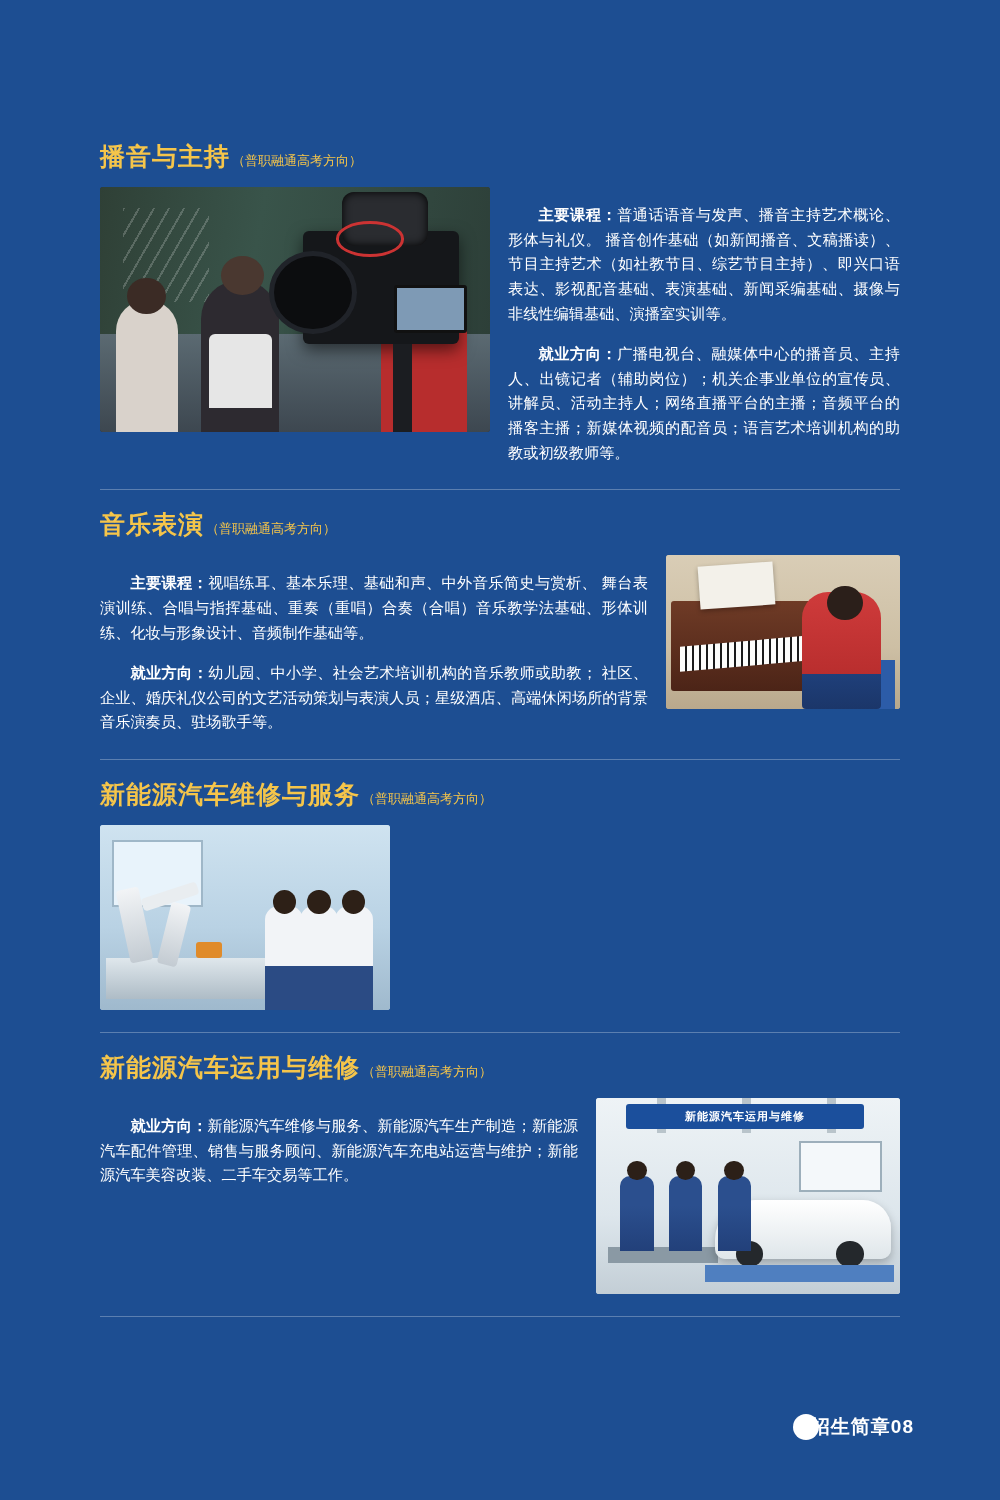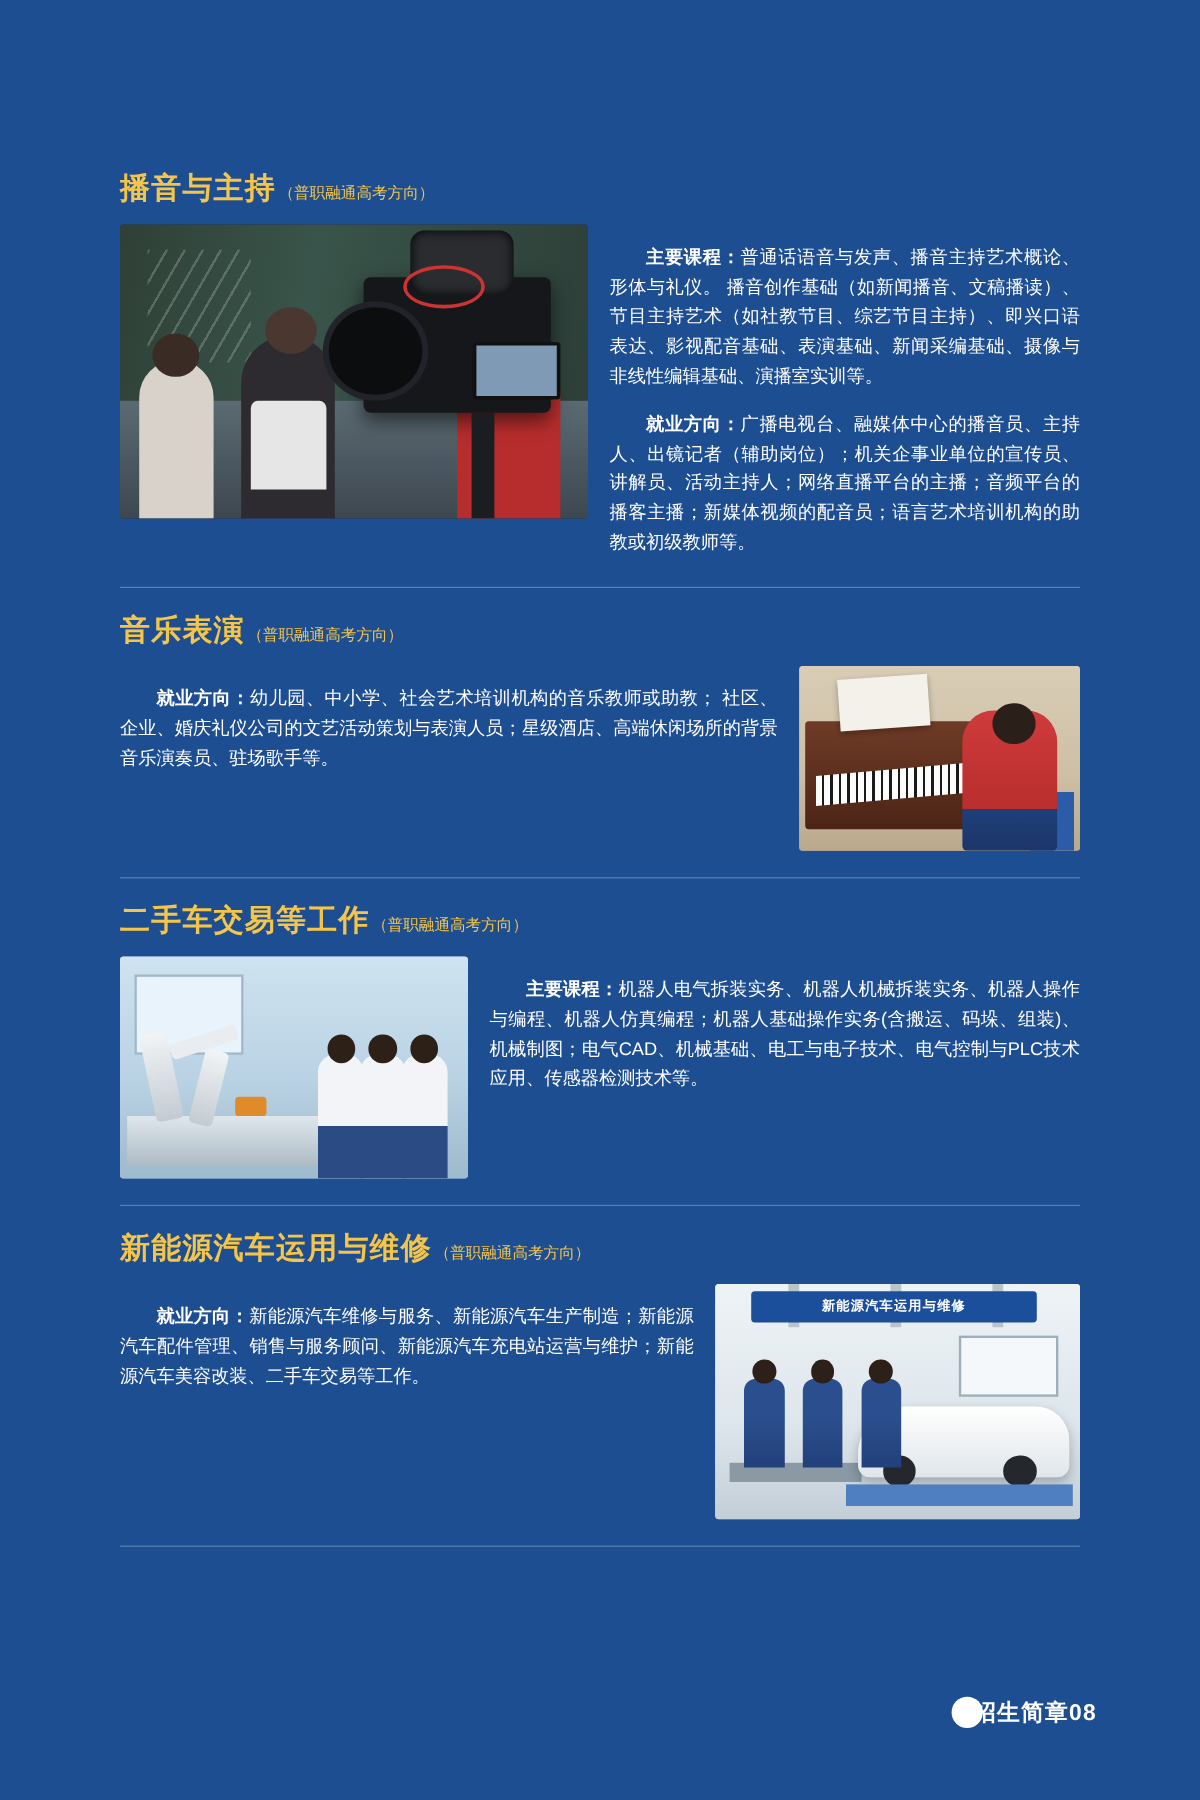--- a/index.html
+++ b/index.html
@@ -284,58 +284,58 @@
       <div class="divider"></div>
     </div>
 
     <div class="program">
       <div class="prog-head">
         <span class="prog-title">音乐表演</span>
         <span class="prog-sub">（普职融通高考方向）</span>
       </div>
       <div class="body-row img-right">
         <div class="txt">
+          <p class="para indent"><span class="lead">主要课程：</span><span>视唱练耳、基本乐理、基础和声、中外音乐简史与赏析、 舞台表演训练、合唱与指挥基础、重奏（重唱）合奏（合唱）音乐教学法基础、形体训练、化妆与形象设计、音频制作基础等。</span></p>
           <p class="para indent"><span class="lead">就业方向：</span><span>幼儿园、中小学、社会艺术培训机构的音乐教师或助教； 社区、企业、婚庆礼仪公司的文艺活动策划与表演人员；星级酒店、高端休闲场所的背景音乐演奏员、驻场歌手等。</span></p>
         </div>
         <div class="photo ph2">
           <div class="wall"></div>
           <div class="piano"></div>
           <div class="keys"></div>
           <div class="sheet"></div>
           <div class="chair"></div>
           <div class="girl"></div>
           <div class="head"></div>
         </div>
       </div>
       <div class="divider"></div>
     </div>
 
     <div class="program">
       <div class="prog-head">
-        <span class="prog-title">二手车交易等工作</span>
+        <span class="prog-title">新能源汽车维修与服务</span>
         <span class="prog-sub">（普职融通高考方向）</span>
       </div>
       <div class="body-row img-left">
         <div class="photo ph3">
           <div class="bg"></div>
           <div class="win"></div>
           <div class="bench"></div>
           <div class="arm1"></div>
           <div class="armj"></div>
           <div class="arm2"></div>
           <div class="orange"></div>
           <div class="kid k1"></div>
             <div class="kh kh1"></div>
           <div class="kid k2"></div>
             <div class="kh kh2"></div>
           <div class="kid k3"></div>
             <div class="kh kh3"></div>
         </div>
         <div class="txt">
-          <p class="para indent"><span class="lead">主要课程：</span><span>机器人电气拆装实务、机器人机械拆装实务、机器人操作与编程、机器人仿真编程；机器人基础操作实务(含搬运、码垛、组装)、机械制图；电气CAD、机械基础、电工与电子技术、电气控制与PLC技术应用、传感器检测技术等。</span></p>
         </div>
       </div>
       <div class="divider"></div>
     </div>
 
     <div class="program">
       <div class="prog-head">
         <span class="prog-title">新能源汽车运用与维修</span>
         <span class="prog-sub">（普职融通高考方向）</span>
       </div>

